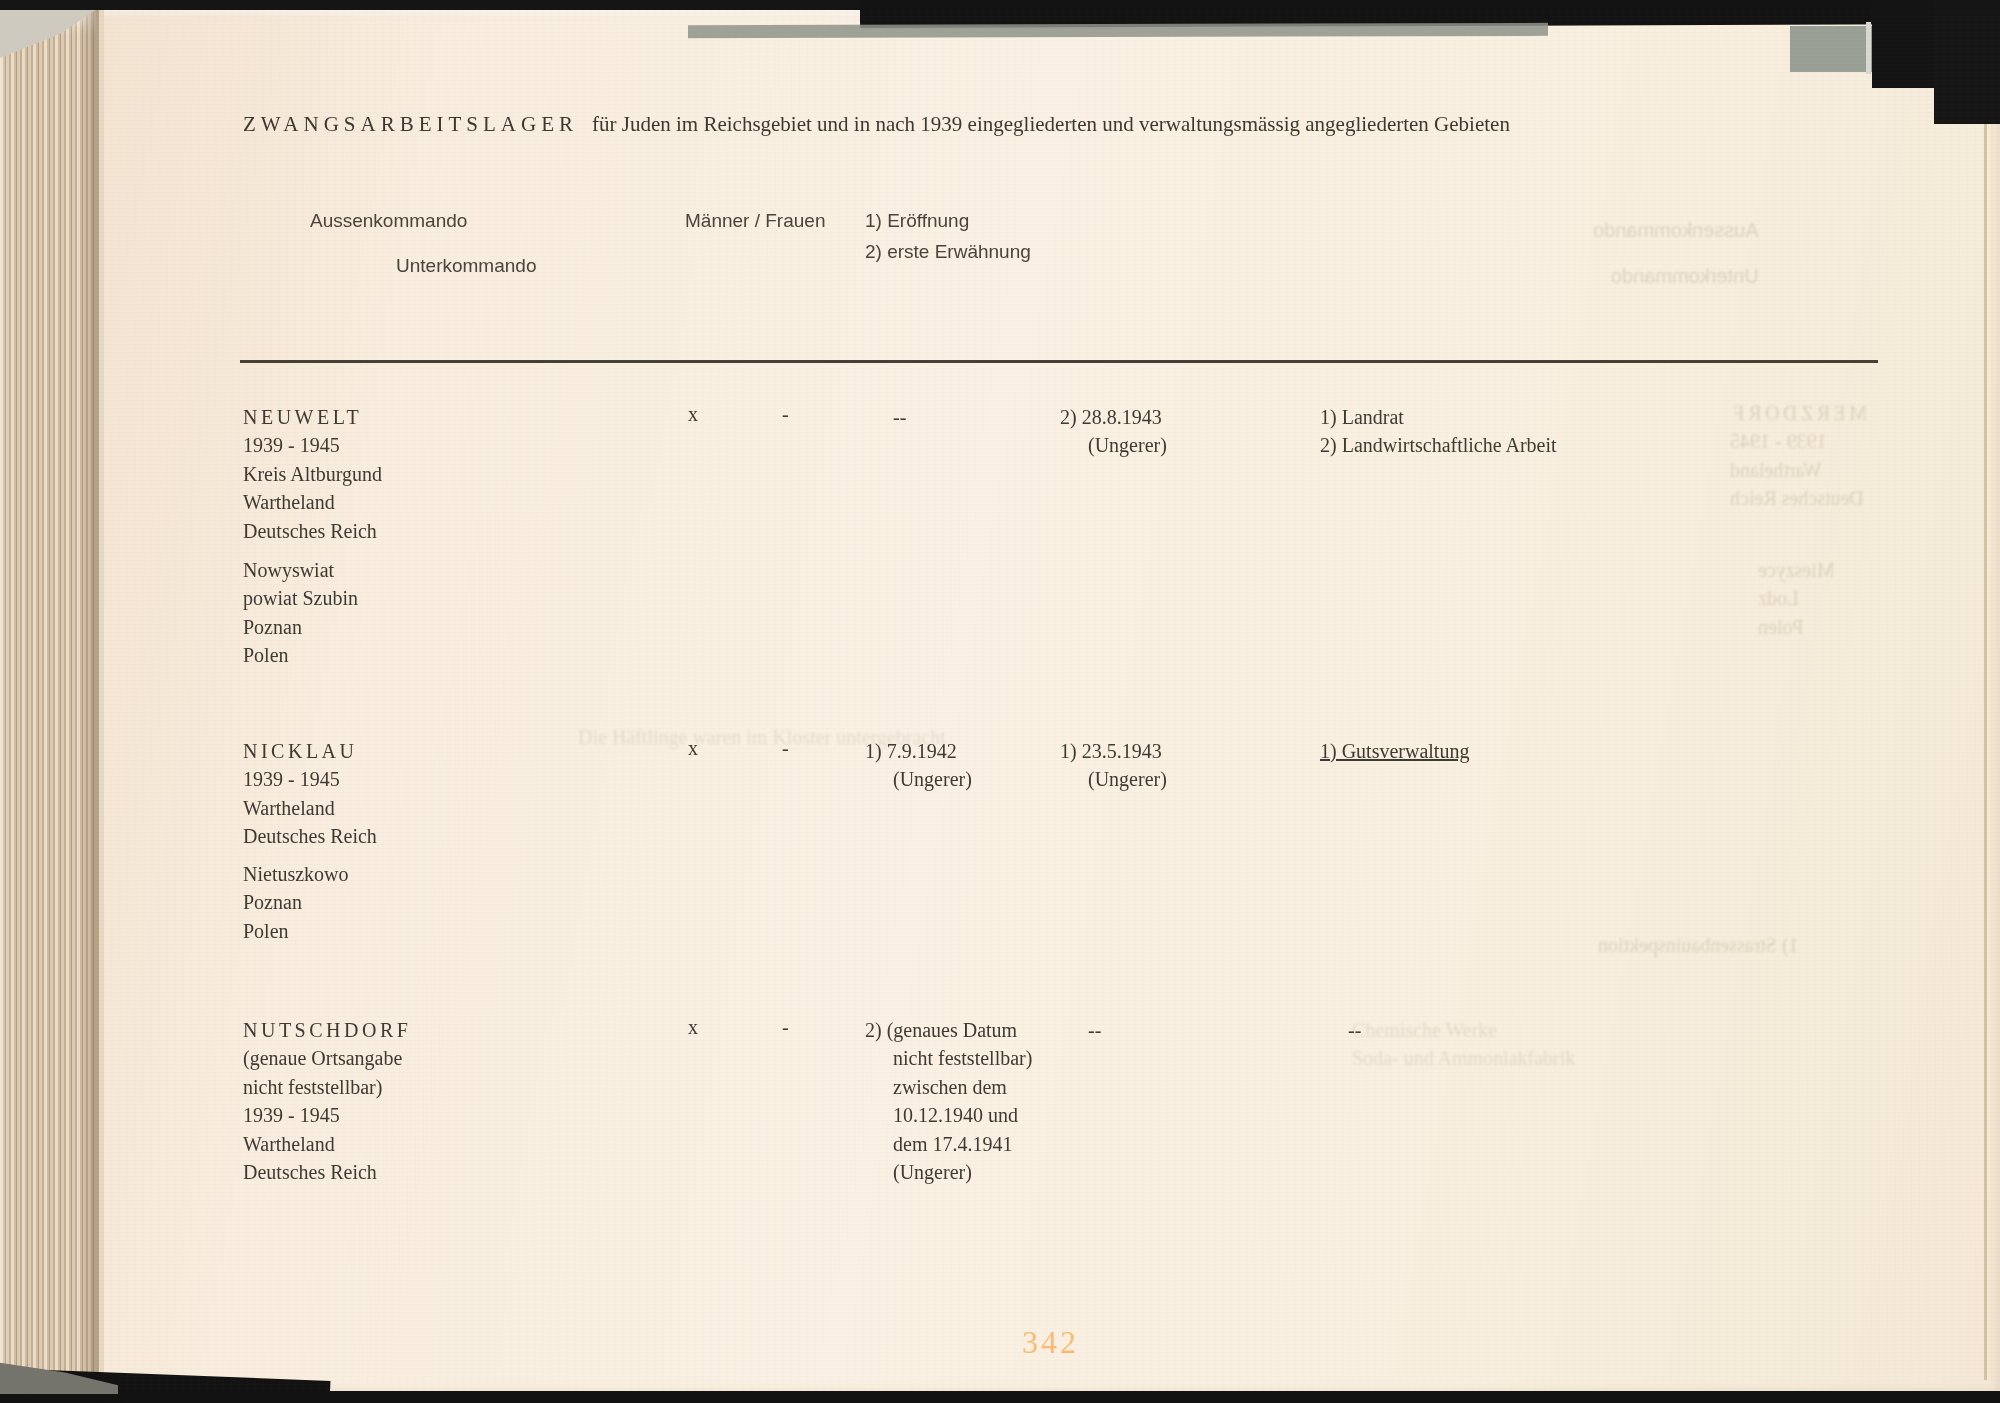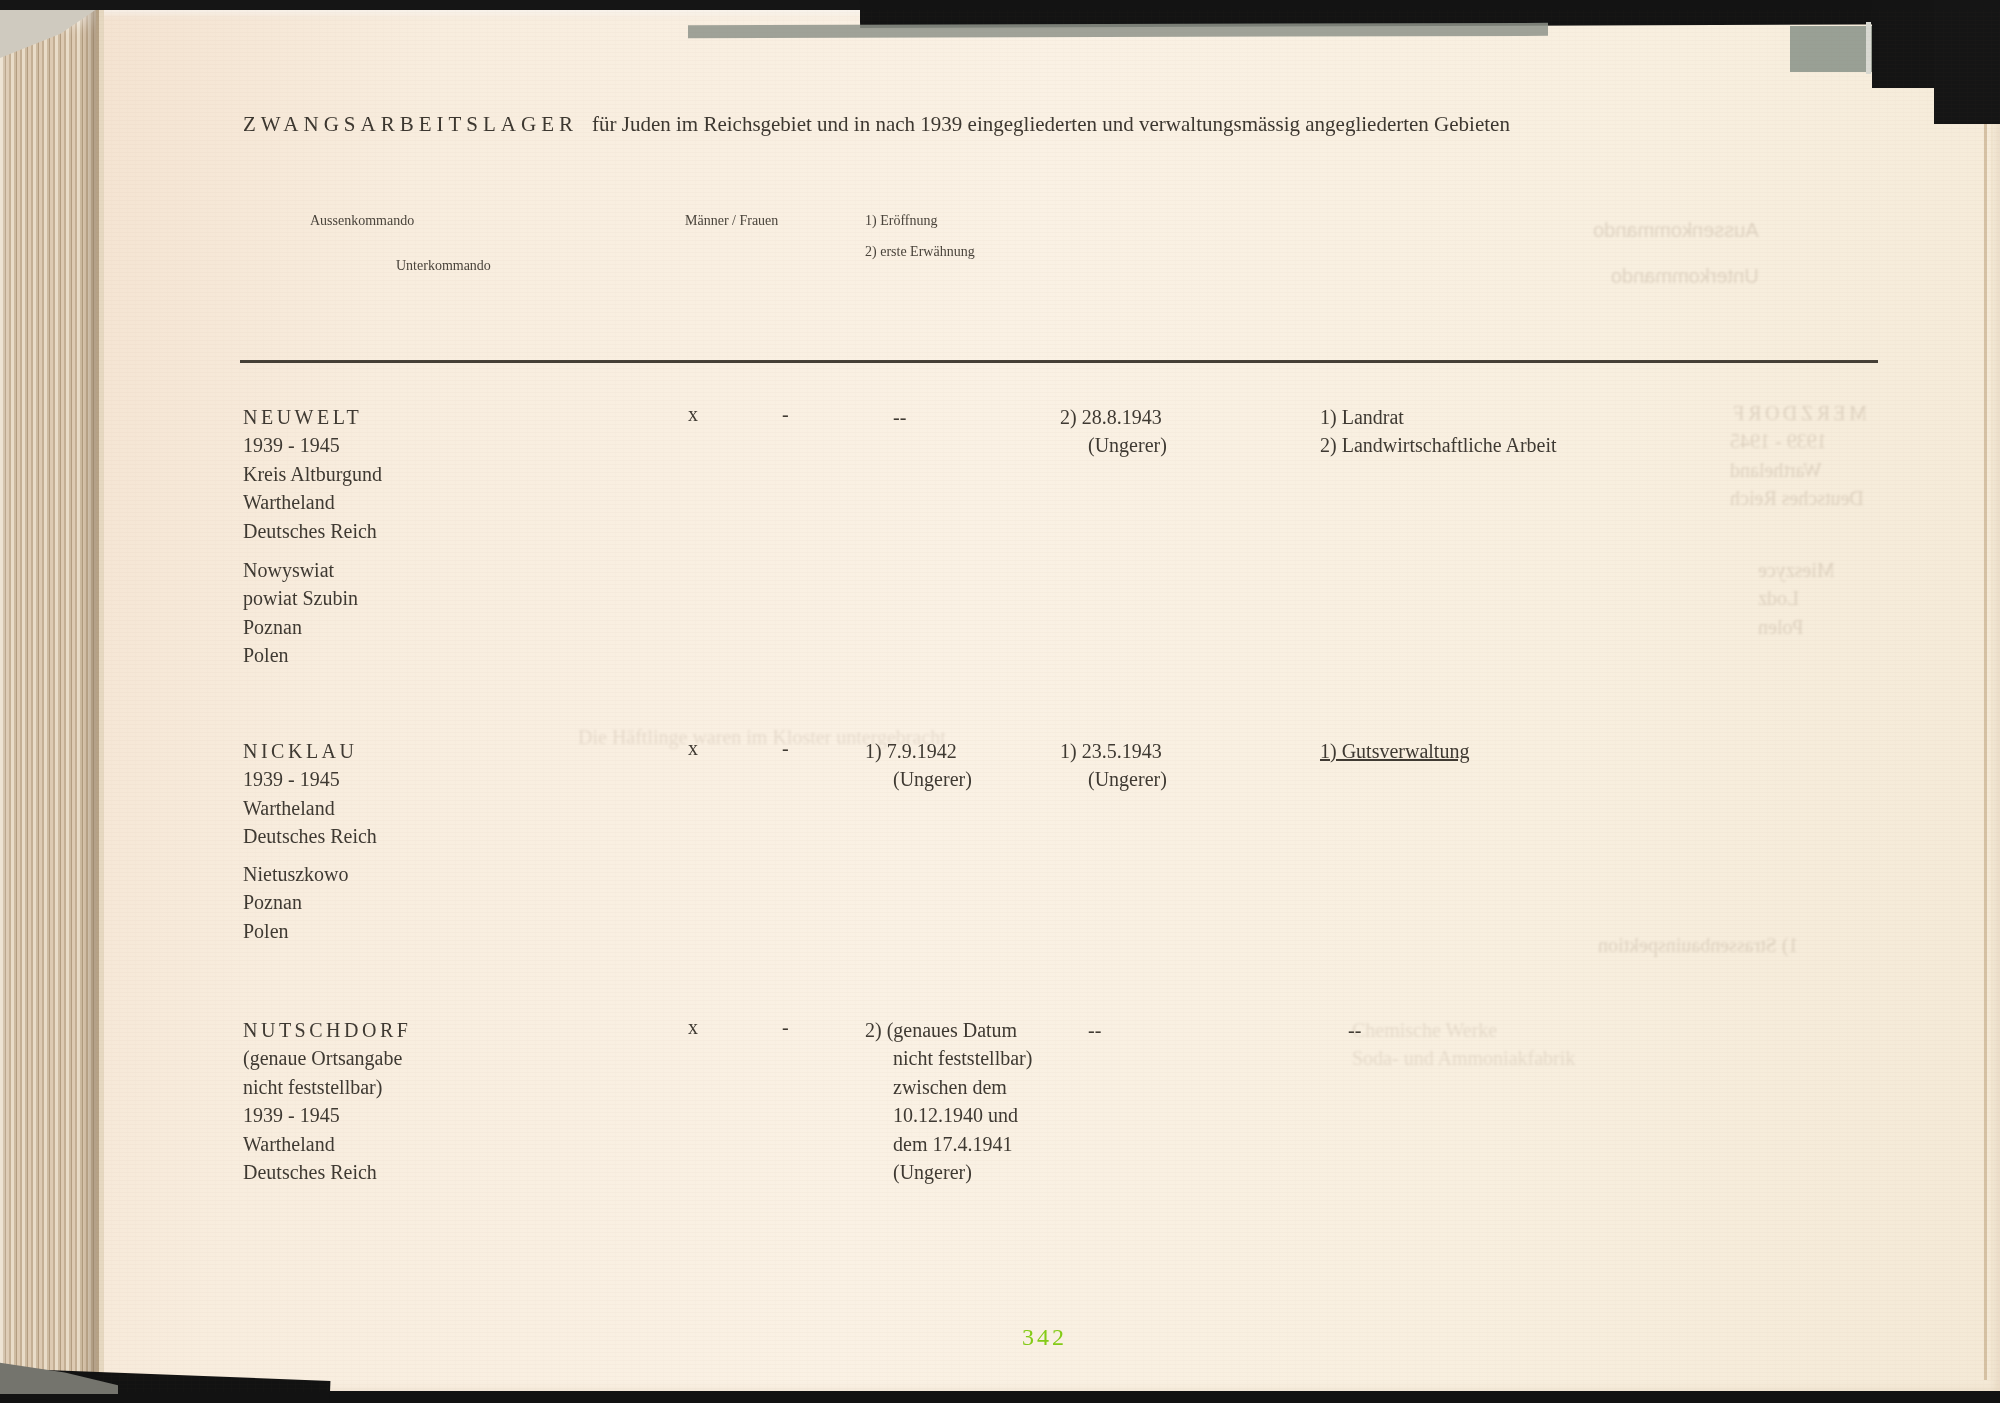--- a/index.html
+++ b/index.html
@@ -29,28 +29,28 @@
   .tr-white{left:1866px;top:22px;width:5px;height:52px;background:#d9d9d2;}
   .bot-black{left:0;top:1391px;width:2000px;height:12px;background:#121212;}
   .bot-black2{left:-30px;top:1374px;width:360px;height:30px;background:#121212;transform:rotate(2.2deg);}
   .bl-gray{left:0;top:1346px;width:118px;height:48px;background:#74746d;
     clip-path:polygon(0 35%,55% 55%,100% 82%,100% 100%,0 100%);}
 
   
   .serif{font-family:"Liberation Serif",serif;}
   .title{left:243px;top:112px;width:1460px;font-size:21px;color:#3c3730;white-space:nowrap;}
   .title .lead{letter-spacing:5px;margin-right:14px;}
-  .hdr{font-family:Liberation Serif, serif;font-size:14px;color:#49433b;line-height:30.5px;white-space:nowrap;}
+  .hdr{font-family:Liberation Sans, sans-serif;font-size:19px;color:#49433b;line-height:30.5px;white-space:nowrap;}
   .rule{left:240px;top:360px;width:1638px;height:3px;background:#453f36;}
   .ln{white-space:nowrap;}
   .ind{padding-left:28px;}
   .body-col{font-size:20px;line-height:28.4px;color:#3e3932;}
   .camp-name{letter-spacing:3.5px;}
   .mf{font-size:20px;color:#3e3932;}
-  .pagenum{left:1022px;top:1324px;font-size:24px;letter-spacing:3px;color:#84cc16;}
+  .pagenum{left:1022px;top:1324px;font-size:32px;letter-spacing:3px;color:#fdba74;}
 
   
   .ghost{color:#7a6450;filter:blur(1.2px);opacity:.20;font-size:20px;line-height:28.4px;white-space:nowrap;}
   .ghost.light{opacity:.15;}
   .mirror{transform:scaleX(-1);}
   .g-right{text-align:right;}
   .ghost-sans{font-family:"Liberation Sans",sans-serif;line-height:46px;}
   .grain{left:96px;top:10px;width:1904px;height:1382px;pointer-events:none;opacity:.05;
     background:repeating-linear-gradient(0deg,transparent 0 3px,rgba(140,110,80,.5) 3px 4px),
                repeating-linear-gradient(90deg,transparent 0 7px,rgba(170,140,100,.3) 7px 8px);}

